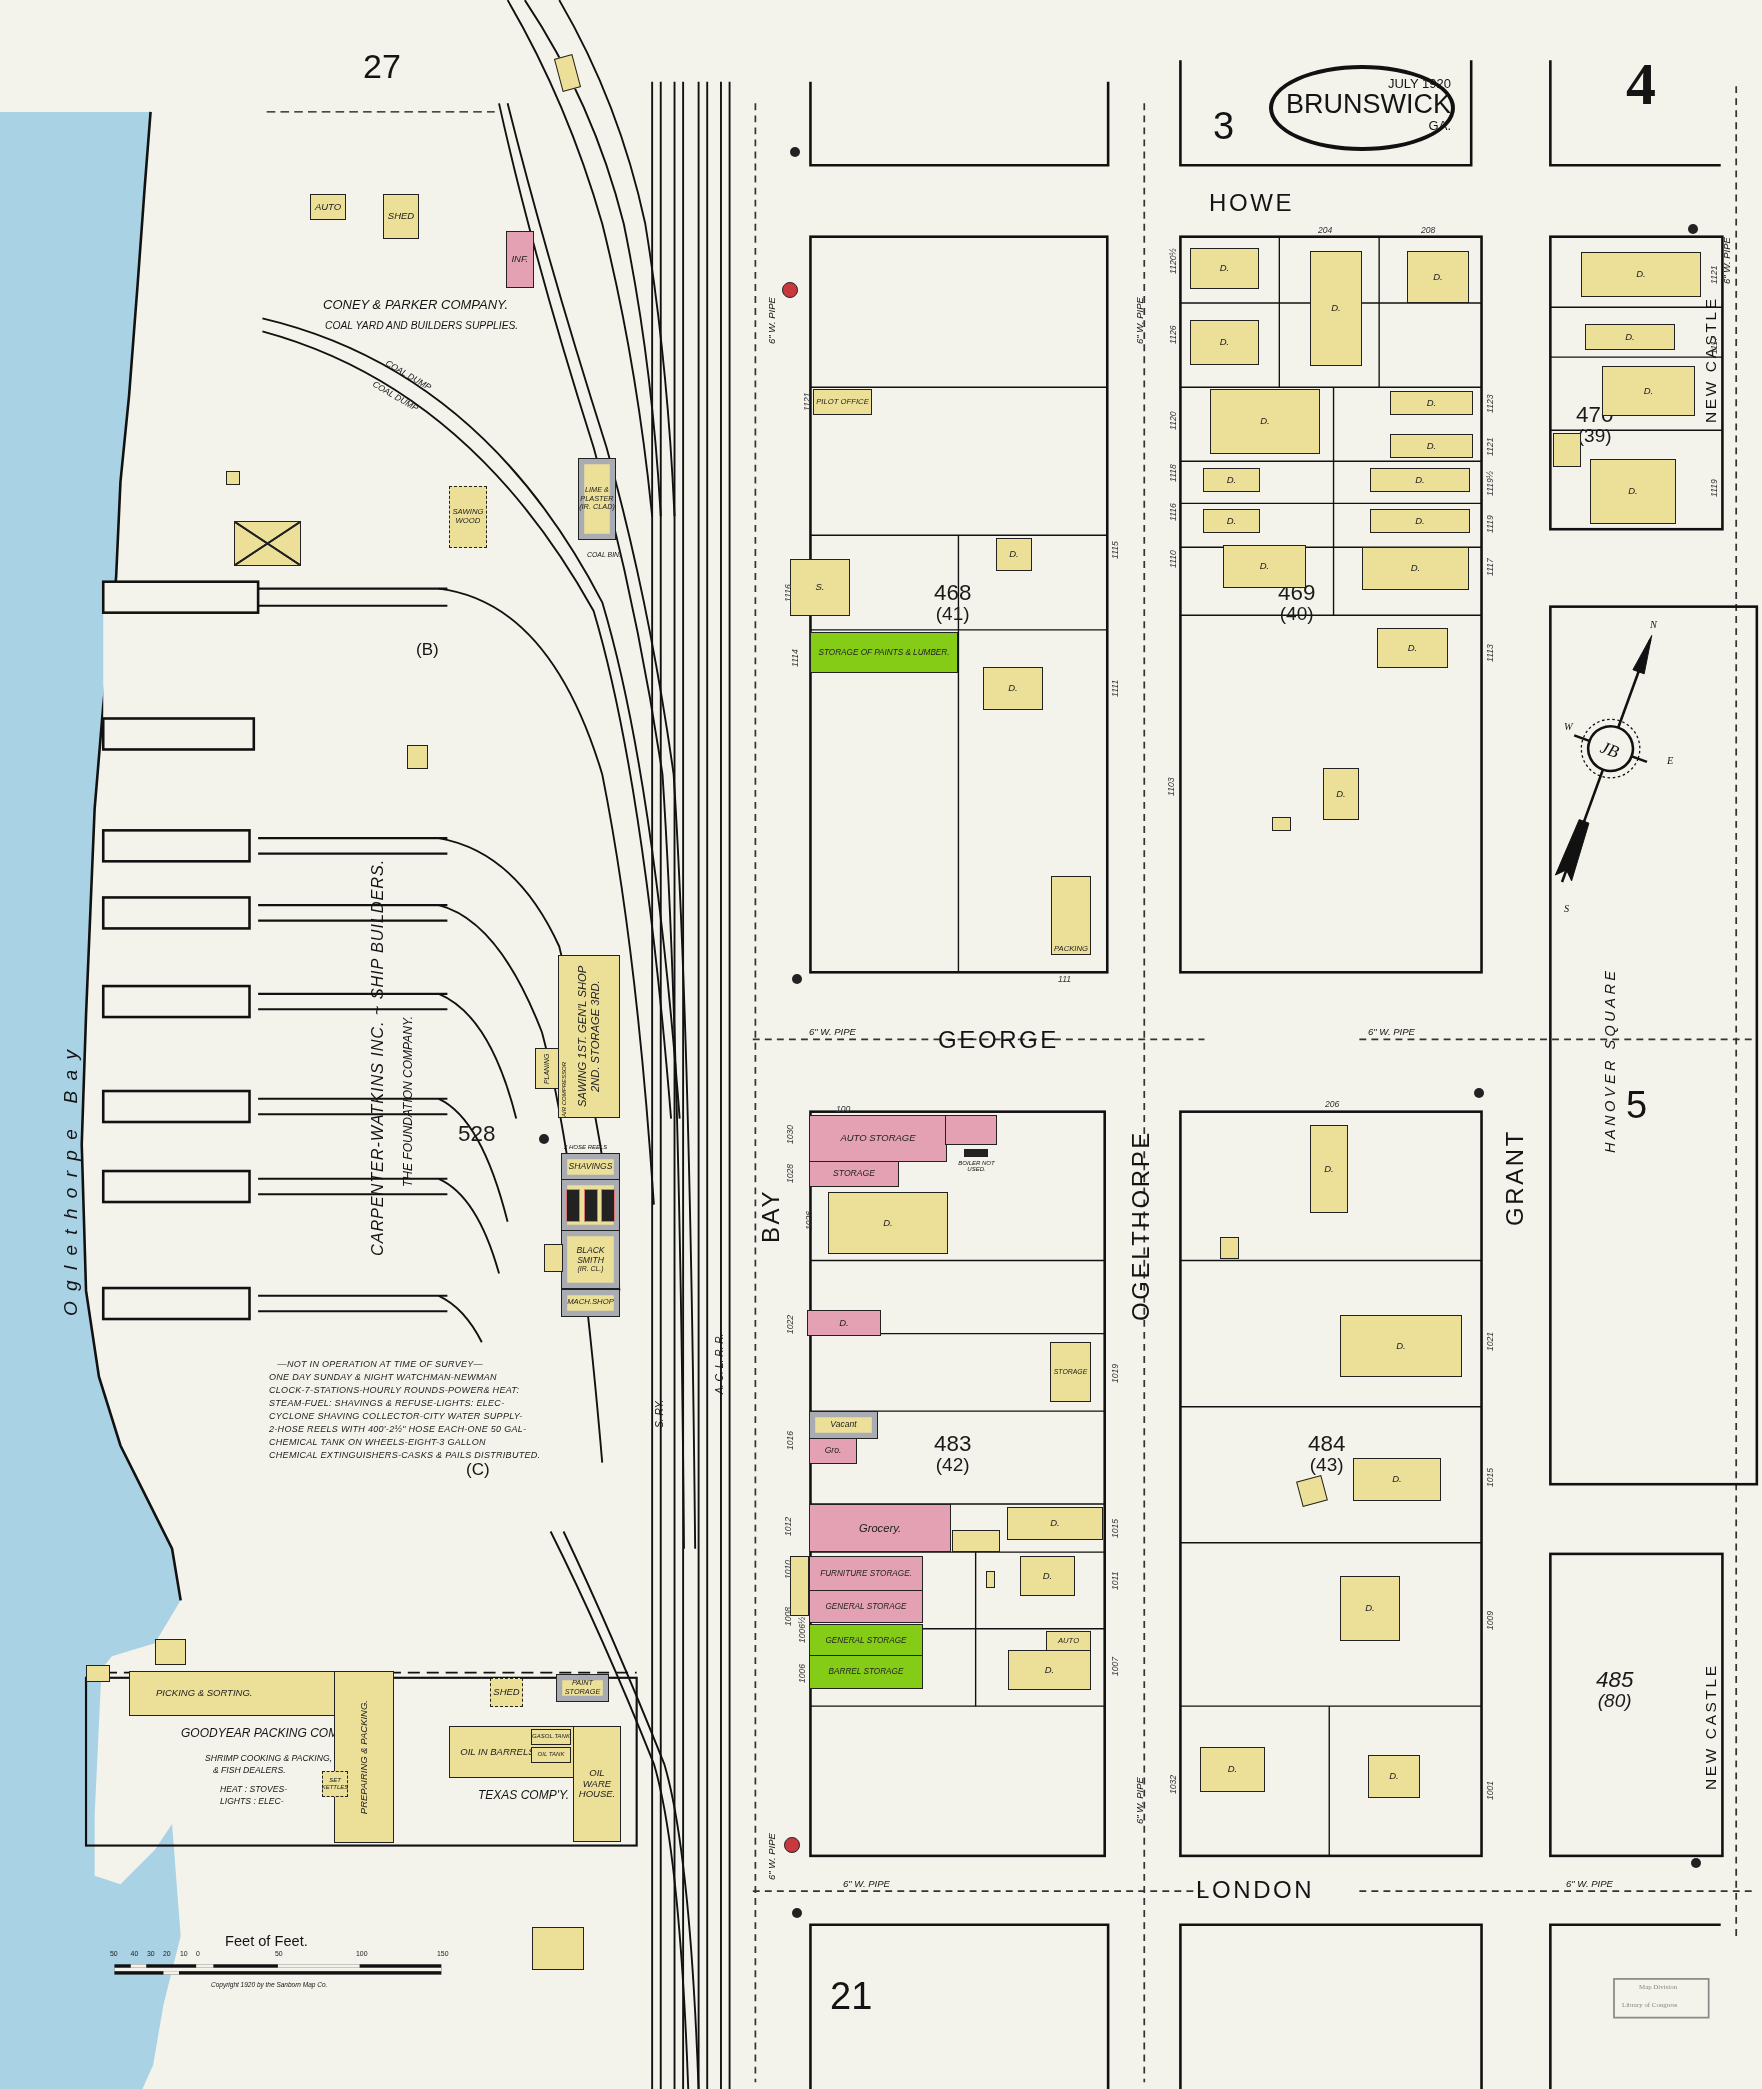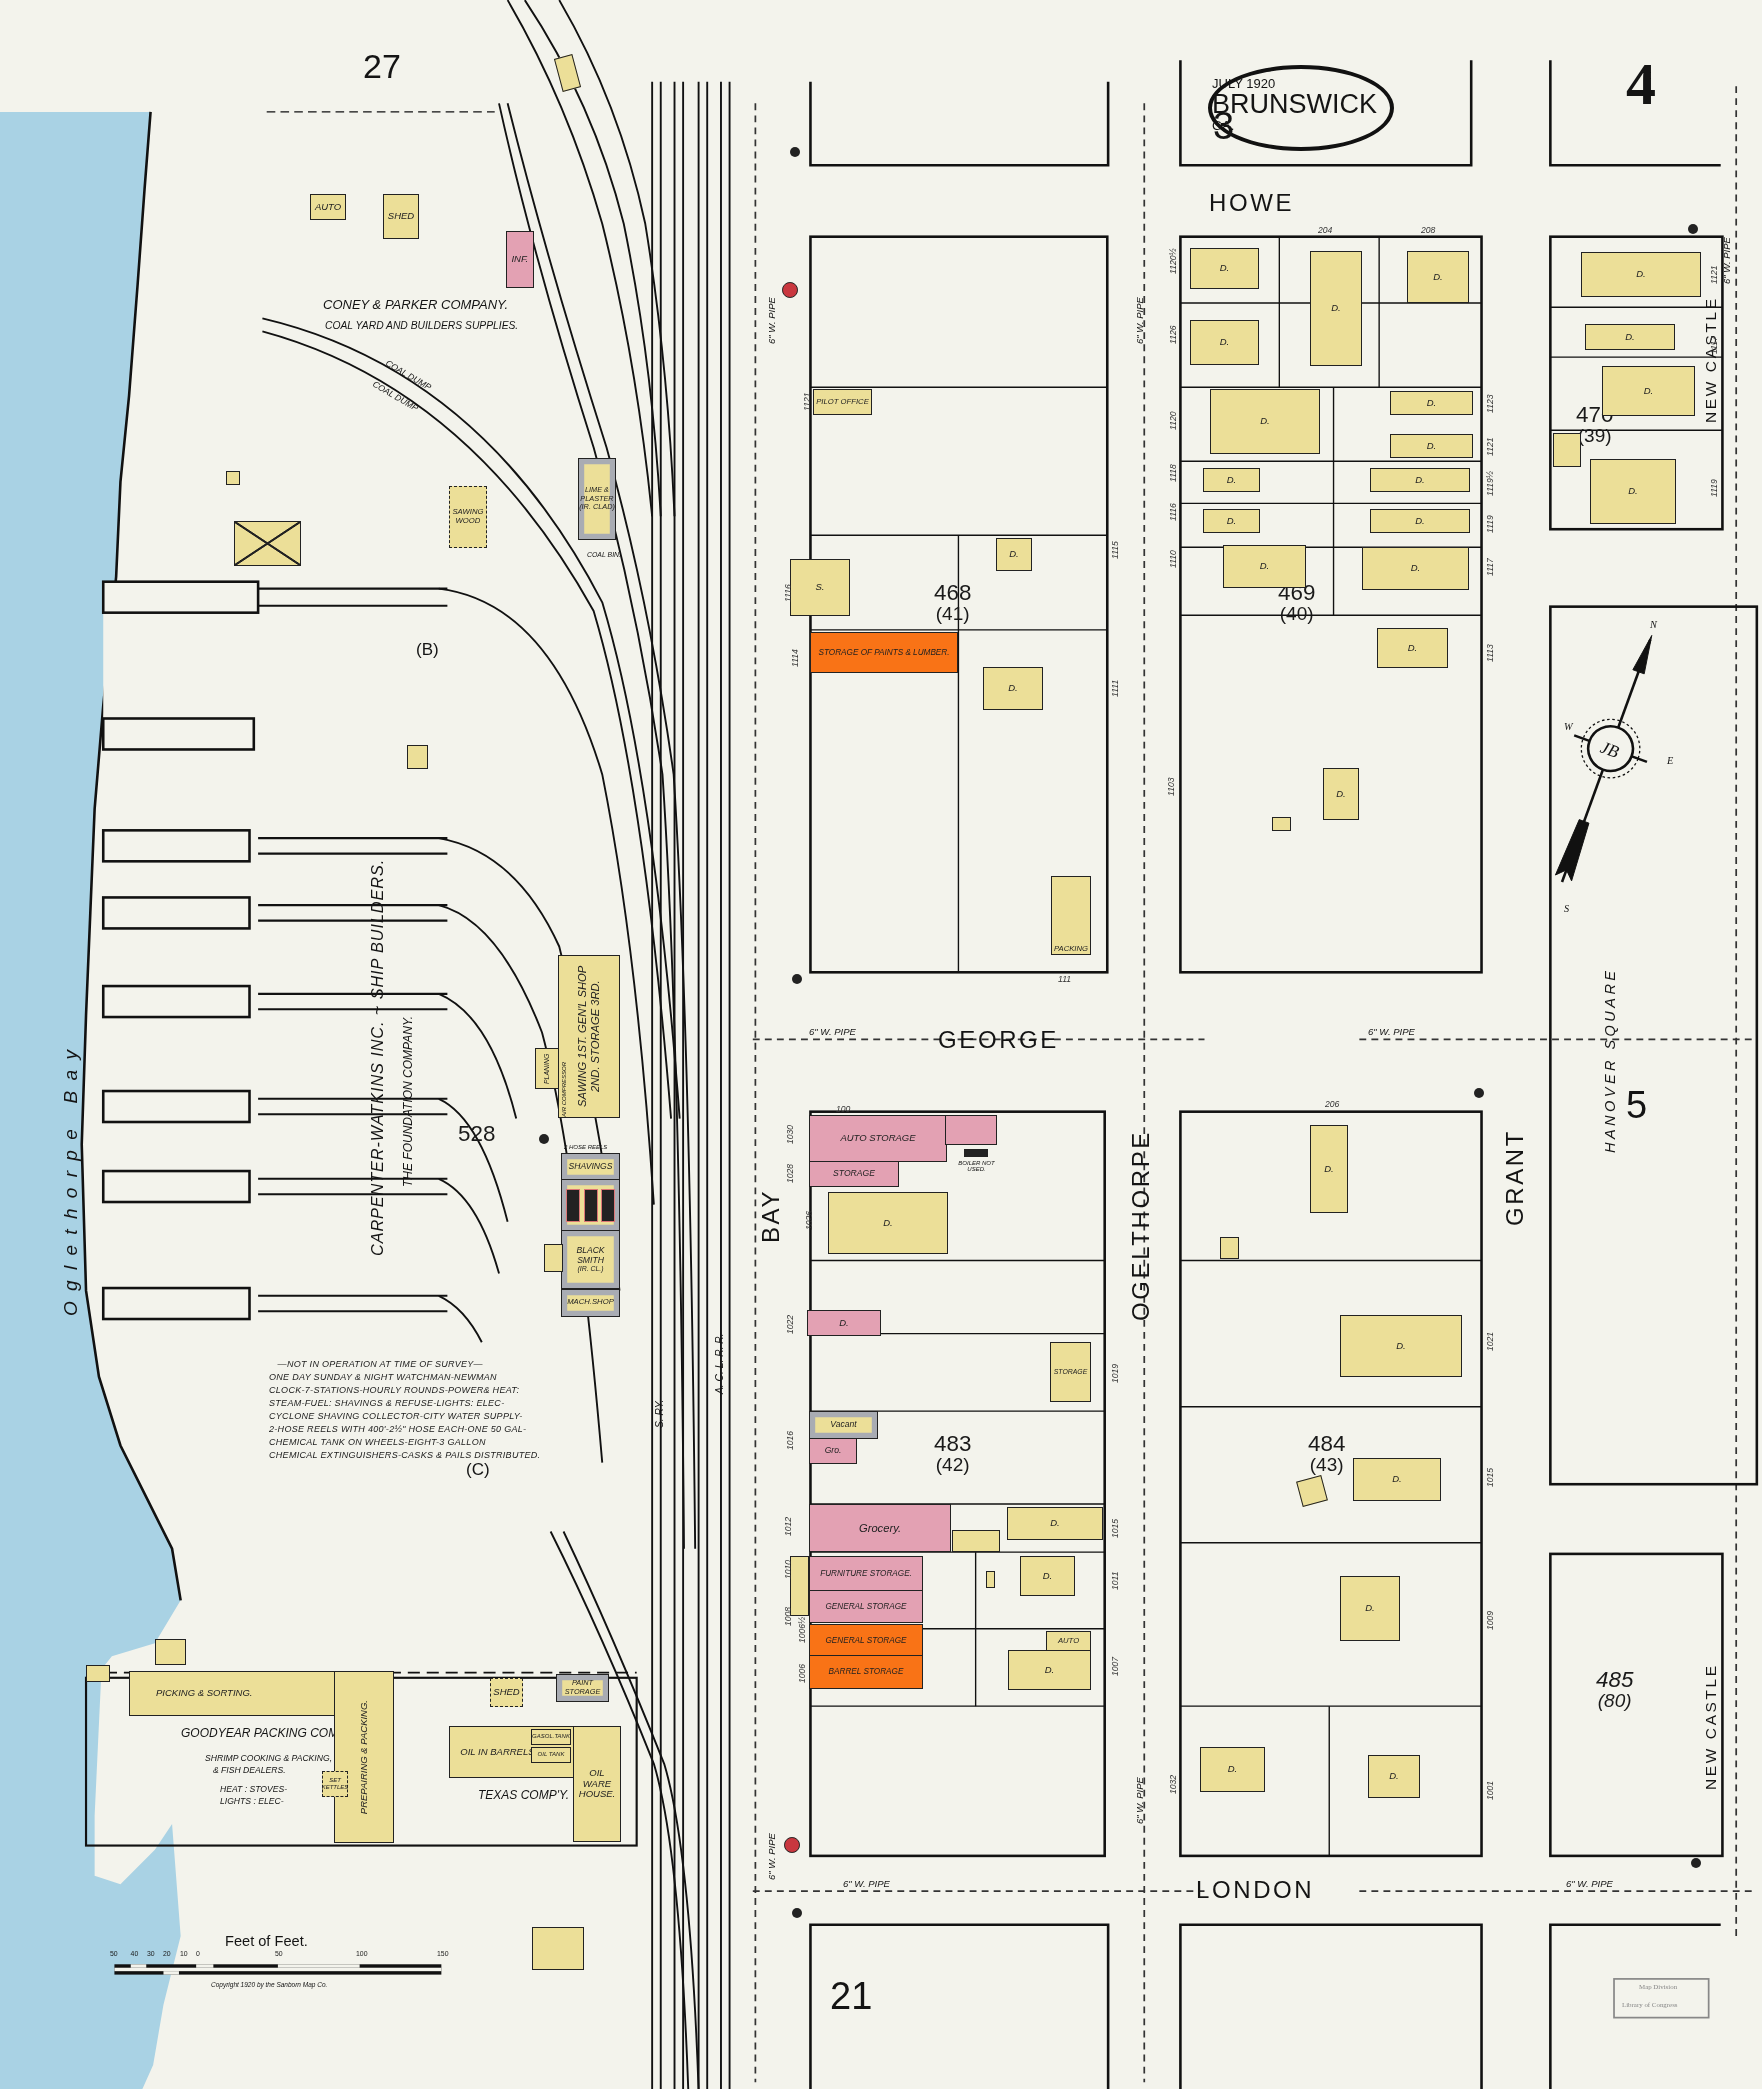--- a/index.html
+++ b/index.html
@@ -3,21 +3,21 @@
 <meta charset="utf-8">
 <style>
   html,body{margin:0;padding:0;background:#f4f4ee;}
   #map{position:relative;width:1762px;height:2090px;background:#f3f3ec;overflow:hidden;font-family:"Liberation Sans",sans-serif;color:#1a1a1a;}
   svg{position:absolute;left:0;top:0;}
   .lbl{position:absolute;white-space:nowrap;font-family:"Liberation Sans",sans-serif;color:#141414;}
   .street{font-size:24px;letter-spacing:2.6px;}
   .vert{transform-origin:left top;transform:rotate(-90deg);}
   .bldg{position:absolute;background:#ecdf98;border:1.7px solid #222;box-sizing:border-box;font-size:9.5px;font-style:italic;display:flex;align-items:center;justify-content:center;text-align:center;line-height:1.15;color:#222;}
   .brick{background:#e3a1b3;}
-  .stone{background:#f97316;}
+  .stone{background:#84cc16;}
   .iron{background:#ecdf98;box-shadow:inset 0 0 0 5.2px #a9acb3;}
   .dash{border-style:dashed;}
   .blocknum{position:absolute;font-size:22.4px;text-align:center;line-height:1;}
   .hydrant{position:absolute;width:10.3px;height:10.3px;border-radius:50%;background:#222;}
   .hydrant.red{background:#c9373f;width:13.8px;height:13.8px;border:1.7px solid #222;}
   .note{position:absolute;font-size:9px;font-style:italic;line-height:1.45;letter-spacing:0.3px;}
   .addr{position:absolute;font-size:8.6px;font-style:italic;color:#333;}
 </style>
 </head>
 <body>
@@ -176,21 +176,21 @@
   <div class="hydrant" style="left:790px;top:147px;"></div>
   <div class="hydrant red" style="left:782px;top:282px;"></div>
   <div class="hydrant" style="left:792px;top:974px;"></div>
   <div class="hydrant" style="left:1474px;top:1088px;"></div>
   <div class="hydrant" style="left:1688px;top:224px;"></div>
   <div class="hydrant red" style="left:784px;top:1837px;"></div>
   <div class="hydrant" style="left:792px;top:1908px;"></div>
   <div class="hydrant" style="left:1691px;top:1858px;"></div>
   <div class="hydrant" style="left:539px;top:1134px;"></div>
 
-  <div style="position:absolute;left:1208px;top:65px;width:186px;height:86px;border:4.3px solid #111;border-radius:50%;box-sizing:border-box;text-align:left;">
+  <div style="position:absolute;left:1269px;top:65px;width:186px;height:86px;border:4.3px solid #111;border-radius:50%;box-sizing:border-box;text-align:right;">
     <div class="lbl" style="position:static;font-size:13px;margin-top:6.9px;">JULY 1920</div>
     <div class="lbl" style="position:static;font-size:27px;line-height:1;">BRUNSWICK</div>
     <div class="lbl" style="position:static;font-size:13px;">GA.</div>
   </div>
   <div class="lbl" style="left:1626px;top:50px;font-size:60px;font-weight:bold;font-family:'Liberation Serif',serif;">4</div>
   <div class="lbl" style="left:363px;top:47px;font-size:34px;">27</div>
   <div class="lbl" style="left:1213px;top:105px;font-size:38px;">3</div>
   <div class="lbl" style="left:1626px;top:1084px;font-size:38px;">5</div>
   <div class="lbl" style="left:830px;top:1975px;font-size:38px;">21</div>
 

